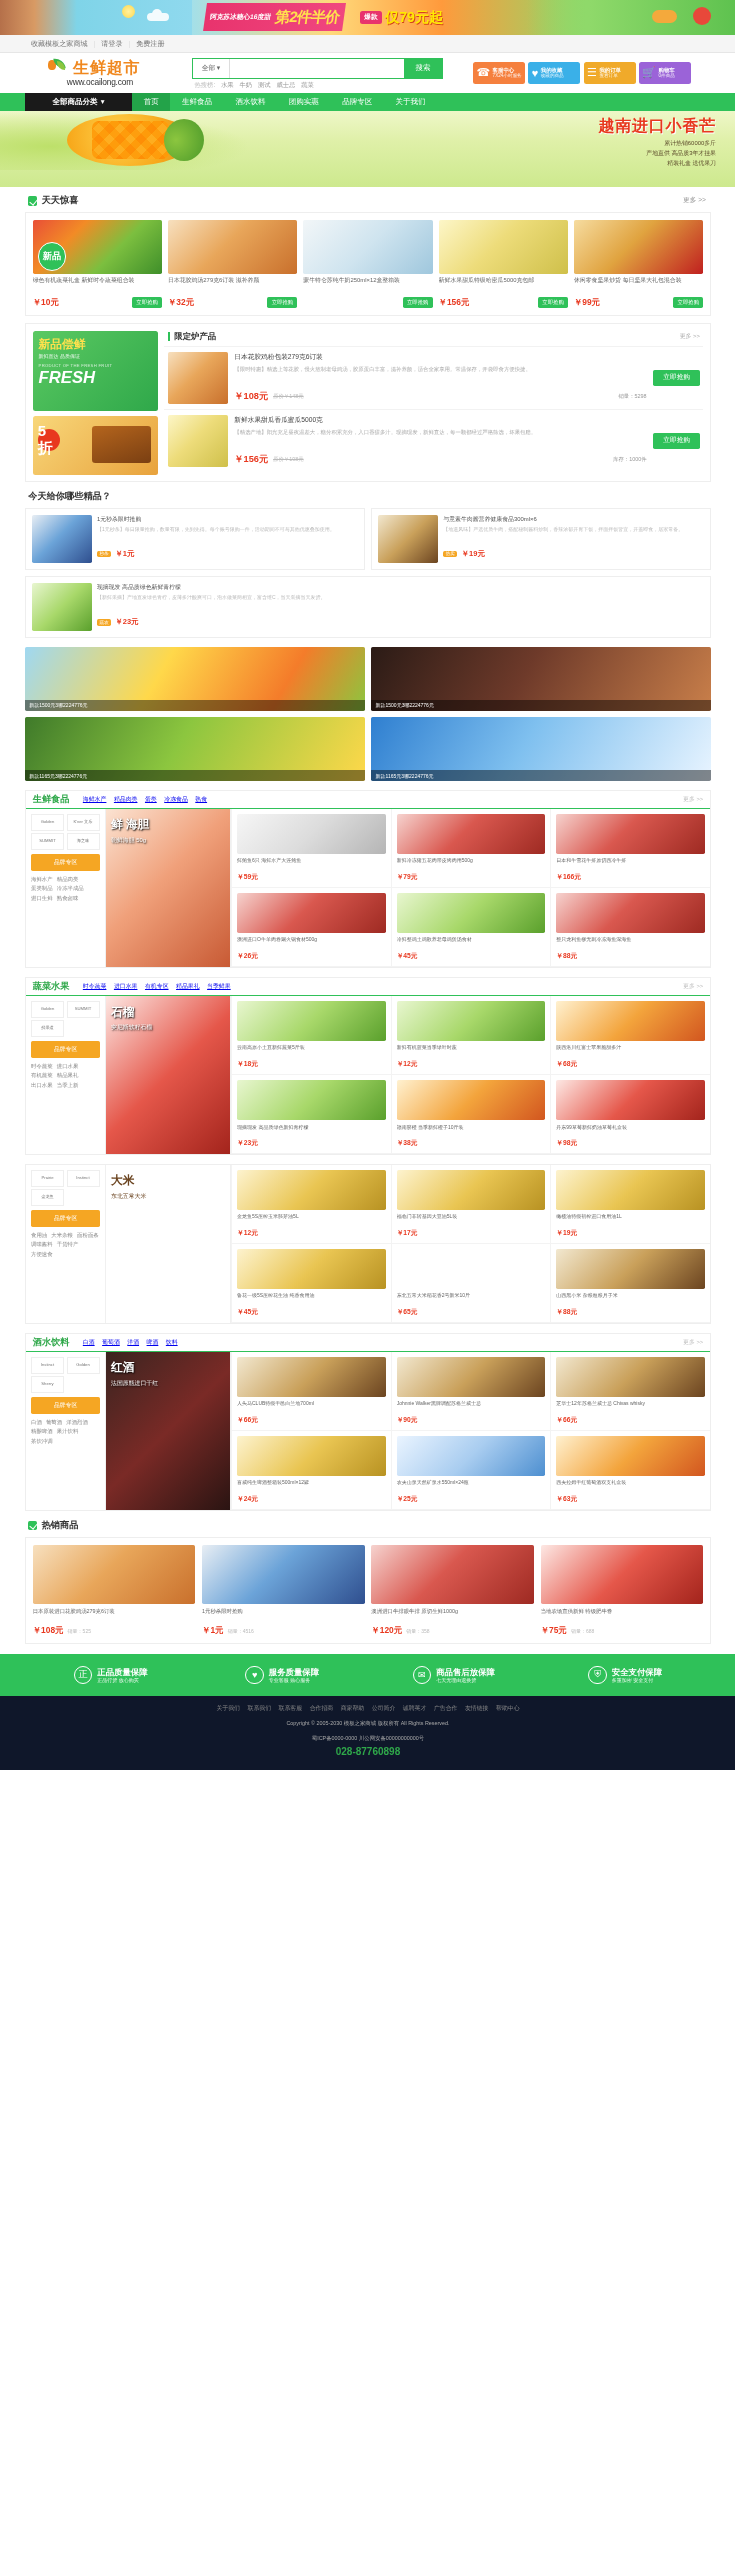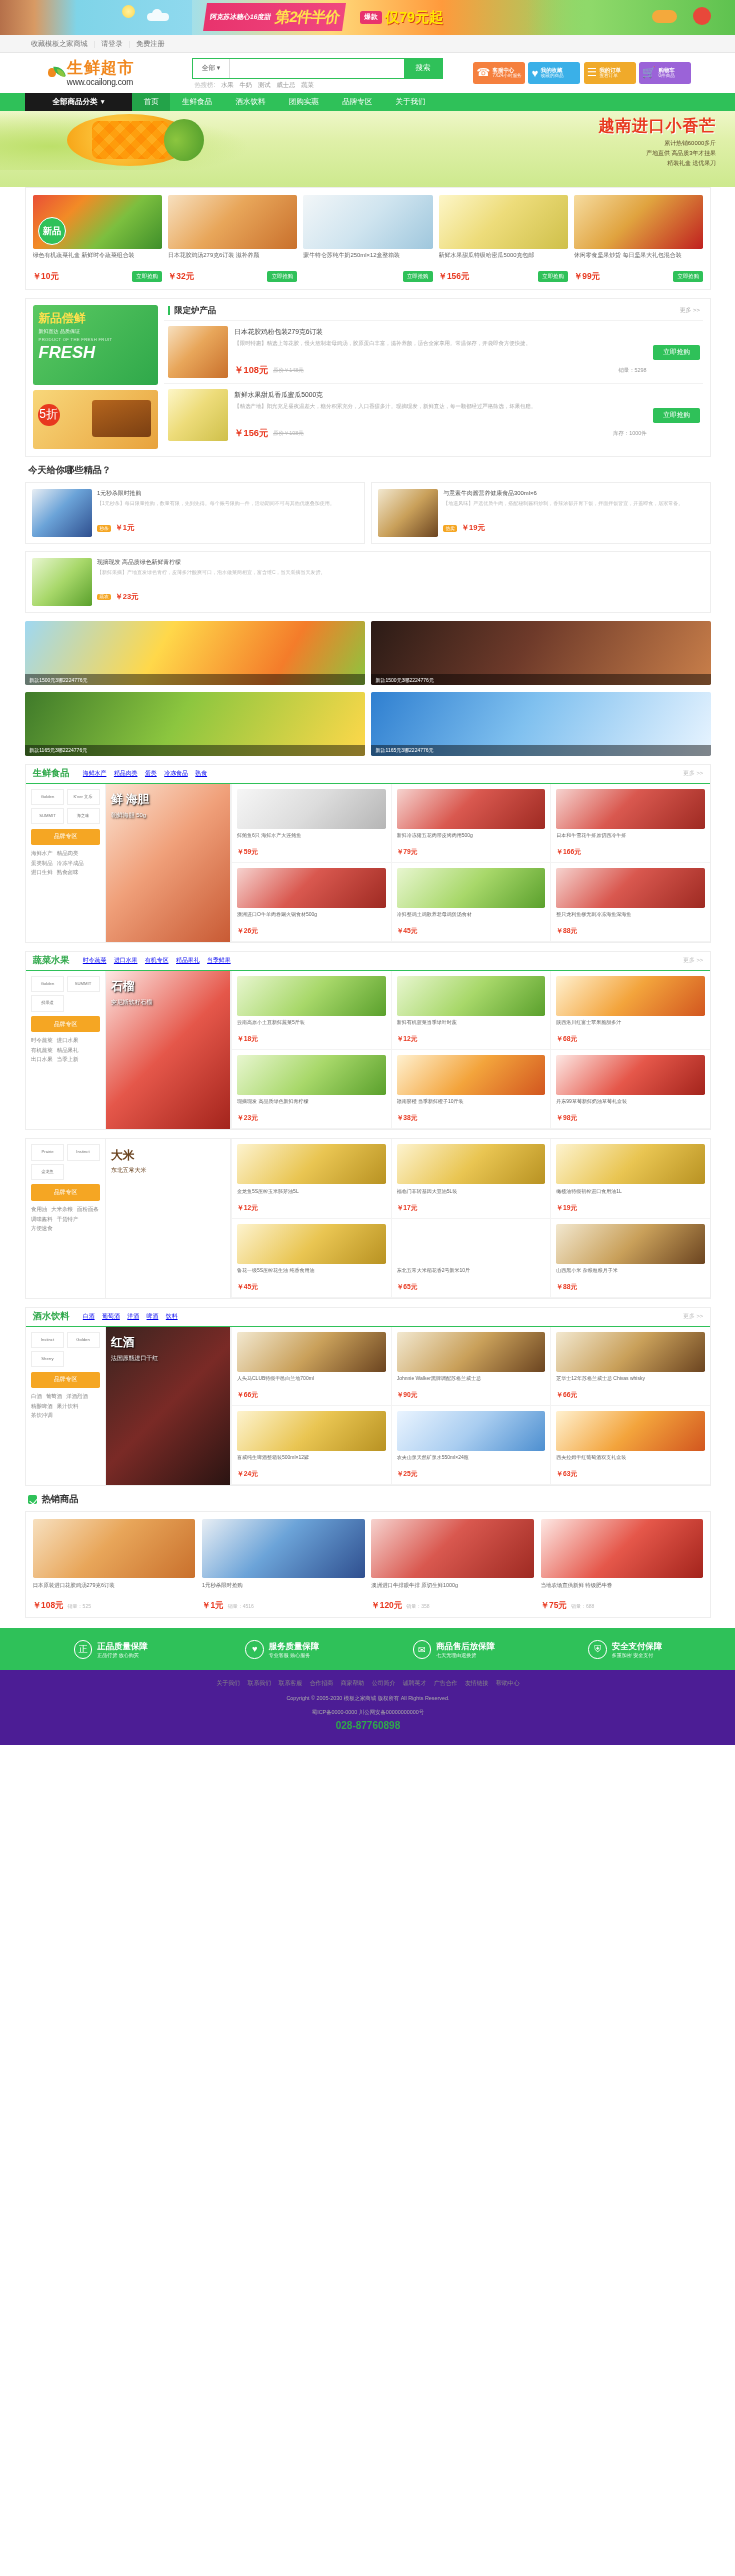--- a/index.html
+++ b/index.html
@@ -46,21 +46,21 @@
   
   .topbar { height:17.6px; background:#f5f5f5; border-bottom:0.8px solid #e6e6e6; }
   .topbar .inner{ display:flex; align-items:center; height:17.6px; font-size:7.1px; color:#777; }
   .topbar a { color:#777; text-decoration:none; padding:0 5.9px; }
   .topbar .sep{color:#ddd;}
 
   
   .header { height:40px; background:#fff; }
   .header .inner { display:flex; align-items:center; height:40px; }
   .logo { display:flex; flex-direction:column; width:167px; padding-left:23.4px;}
-  .logo-row{display:flex;align-items:flex-end;gap:2px;}
+  .logo-row{display:flex;align-items:flex-start;gap:8px;}
   .logo-mark{width:16.7px;height:13.4px;position:relative;}
   .logo-mark .dot{position:absolute;left:0;top:2.5px;width:7.5px;height:9.2px;border-radius:50% 50% 45% 45%;background:#f08a1e;}
   .logo-mark .leaf{position:absolute;left:5.9px;top:0px;width:11px;height:11px;
     background:#3cb54a;border-radius:0 100% 0 100%;transform:rotate(-8deg);}
   .logo-mark .leaf2{position:absolute;left:8.4px;top:3.3px;width:8.4px;height:8.4px;
     background:#8cc63f;border-radius:0 100% 0 100%;}
   .logo-text{font-size:16px;font-weight:bold;color:#f0881f;letter-spacing:0.8px;}
   .logo-url{font-size:8.4px;color:#333;padding-left:18.4px;margin-top:-1.7px;letter-spacing:-0.2px;}
 
   .searchzone{ width:251px; padding-top:3.3px;}
@@ -160,21 +160,21 @@
   .fresh .left{width:125px;}
   .fresh .fbox{height:80px;border-radius:2.5px;position:relative;overflow:hidden;
     background:linear-gradient(135deg,#5bc962 0%,#2fa84a 100%);padding:5.9px;color:#fff;}
   .fresh .fbox .cn{font-size:11.7px;font-weight:bold;color:#ffe14d;}
   .fresh .fbox .sub{font-size:5px;margin-top:1.7px;opacity:.92;}
   .fresh .fbox .en{font-size:4.2px;margin-top:3.3px;opacity:.75;letter-spacing:0.3px;}
   .fresh .fbox .big{font-size:16.7px;font-weight:bold;color:#fff;margin-top:0.8px;font-style:italic;}
   .fresh .fbox2{height:59px;border-radius:2.5px;margin-top:5px;position:relative;overflow:hidden;
     background:linear-gradient(135deg,#f8d77a 0%,#e8a23c 100%);}
   .fresh .fbox2 .circ{position:absolute;left:5px;top:13.4px;width:22px;height:22px;border-radius:50%;
-    background:#e8381f;color:#fff;display:flex;align-items:center;justify-content:center;font-size:12px;font-weight:normal;}
+    background:#e8381f;color:#fff;display:flex;align-items:center;justify-content:center;font-size:15px;font-weight:bold;}
   .fresh .fbox2 .chest{position:absolute;right:6.7px;top:10px;width:59px;height:37px;border-radius:3.3px;
     background:linear-gradient(160deg,#b5651d,#7a3f12);}
   .fresh .right{flex:1;}
   .fresh .rhead{display:flex;align-items:center;gap:4.2px;padding:0 3.3px 4.2px;}
   .fresh .rhead .bar{width:2.5px;height:9.2px;background:#2fc159;}
   .fresh .rhead .tt{font-size:8.4px;font-weight:bold;}
   .fresh .rhead .more{margin-left:auto;font-size:5.9px;color:#aaa;}
   .prow{display:flex;align-items:center;gap:6.7px;padding:5px 3.3px;border-top:0.8px solid #f2f2f2;}
   .prow .pimg{width:60px;height:52px;border-radius:1.7px;}
   .prow .pinfo{flex:1;}
@@ -242,21 +242,21 @@
   .svc{background:#2fc159;height:42px;margin-top:10px;}
   .svc .inner{display:flex;height:42px;align-items:center;}
   .svc .s{flex:1;display:flex;align-items:center;justify-content:center;gap:5px;color:#fff;}
   .svc .sg{width:18.4px;height:18.4px;border:1.3px solid #fff;border-radius:50%;
     display:flex;align-items:center;justify-content:center;font-size:9.2px;}
   .svc .stx{display:flex;flex-direction:column;line-height:1.25;}
   .svc .st1{font-size:8.4px;font-weight:bold;}
   .svc .st2{font-size:5px;opacity:.9;}
 
   
-  .foot{background:#4c1d95;padding:8.4px 0 13.4px;text-align:center;}
+  .foot{background:#0f172a;padding:8.4px 0 13.4px;text-align:center;}
   .foot .flinks{display:flex;justify-content:center;gap:7.5px;font-size:5.9px;color:#888;}
   .foot .flinks a{color:#888;text-decoration:none;}
   .foot .fcopy{font-size:5.4px;color:#aaa;margin-top:5.9px;line-height:1.6;}
   .foot .ftel{font-size:10px;color:#2fa84a;font-weight:bold;margin-top:3.3px;}
 </style>
 </head>
 <body>
 
 <div class="wrap">
 
@@ -376,20 +376,25 @@
       <div class="h1">越南进口小香芒</div>
       <div class="h2">累计热销60000多斤</div>
       <div class="h3">产地直供 高品质3年才挂果</div>
       <div class="h4">精装礼盒 送优果刀</div>
 
     </div>
   </div>
 
   <div class="inner">
 
+    <div class="sectbar">
+      <span class="ic"></span>
+      <span class="tt">天天惊喜</span>
+      <span class="more">更多 &gt;&gt;</span>
+    </div>
     <div class="panel">
       <div class="tiles">
         <div class="tile">
           <div class="img ph-veg">
             <div class="stamp">新品</div>
           </div>
           <div class="nm">绿色有机蔬菜礼盒 新鲜时令蔬菜组合装</div>
           <div class="row">
             <span class="pr">￥10元</span>
             <span class="btn">立即抢购</span>

